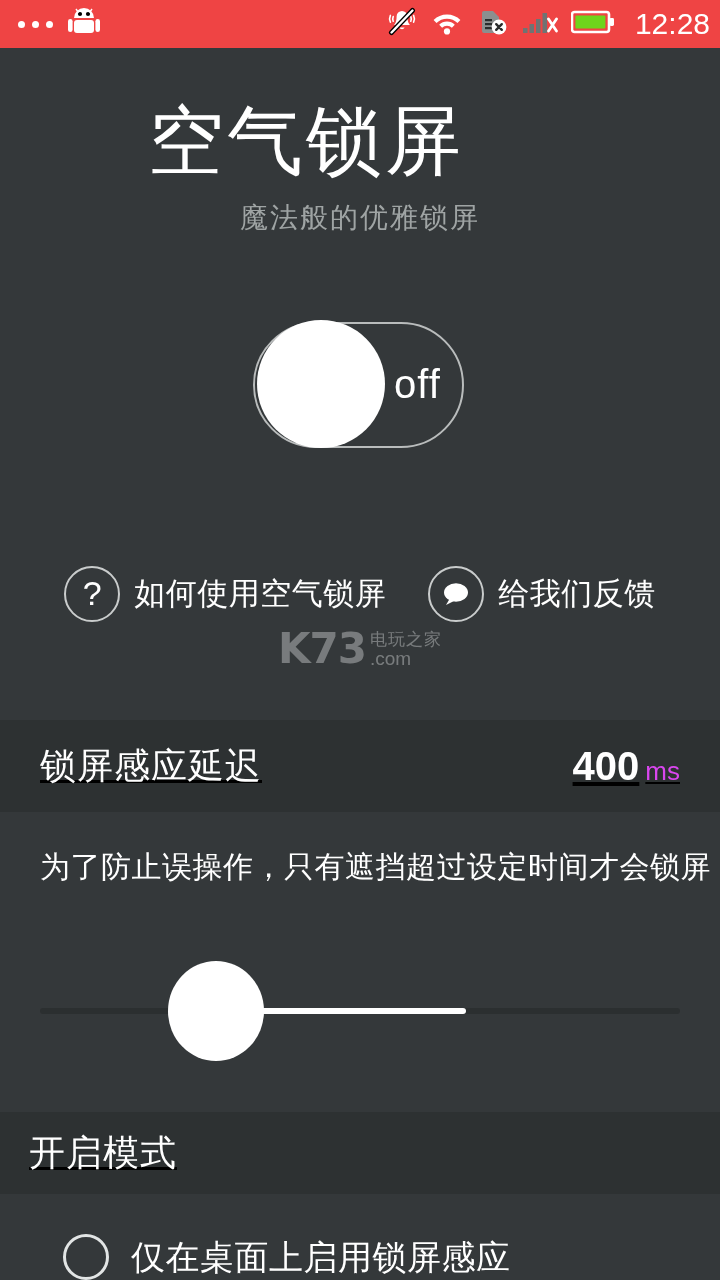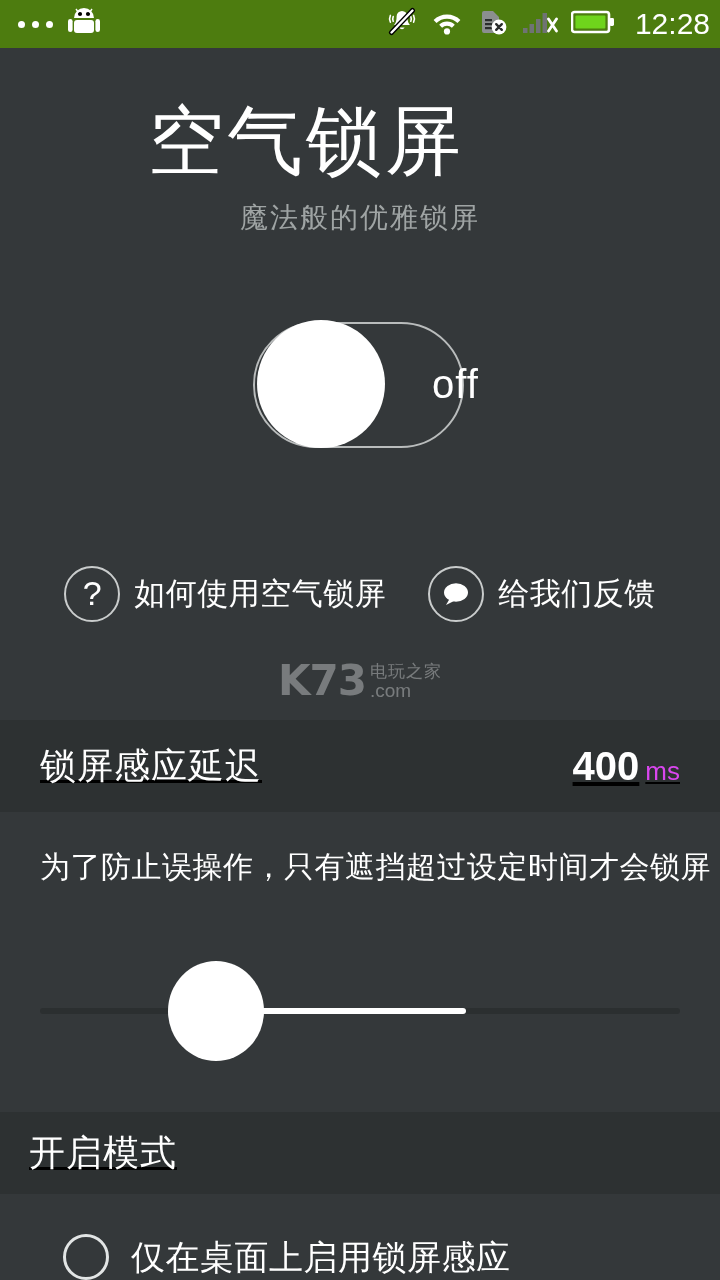--- a/index.html
+++ b/index.html
@@ -21,21 +21,21 @@
     background: #34383a;
     overflow: hidden;
   }
 
   
   .statusbar {
     position: absolute;
     top: 0; left: 0;
     width: 720px;
     height: 48px;
-    background: #4d7c0f;
+    background: #ef4444;
     display: flex;
     align-items: center;
     box-sizing: border-box;
     padding: 0 10px 0 18px;
   }
   .sb-left {
     display: flex;
     align-items: center;
     gap: 14px;
   }
@@ -121,21 +121,20 @@
     background: #ffffff;
   }
   .toggle-label {
     position: absolute;
     top: 42px;
     left: 143px;
     color: #ffffff;
     font-size: 40px;
     line-height: 44px;
     letter-spacing: 1px;
-    margin-left: 38px;
   }
 
   
   .links {
     position: absolute;
     top: 518px;
     left: 0;
     width: 720px;
     display: flex;
     justify-content: center;
@@ -186,21 +185,20 @@
     opacity: 0.42;
     pointer-events: none;
   }
   .wm-k73 {
     color: #d6d9d9;
     font-size: 42px;
     line-height: 42px;
     font-weight: bold;
     letter-spacing: -1px;
     font-family: "DejaVu Sans", sans-serif;
-    margin-top: 32px;
   }
   .wm-right {
     display: flex;
     flex-direction: column;
     justify-content: flex-end;
     margin-bottom: 1px;
   }
   .wm-cn {
     color: #d6d9d9;
     font-size: 17px;

